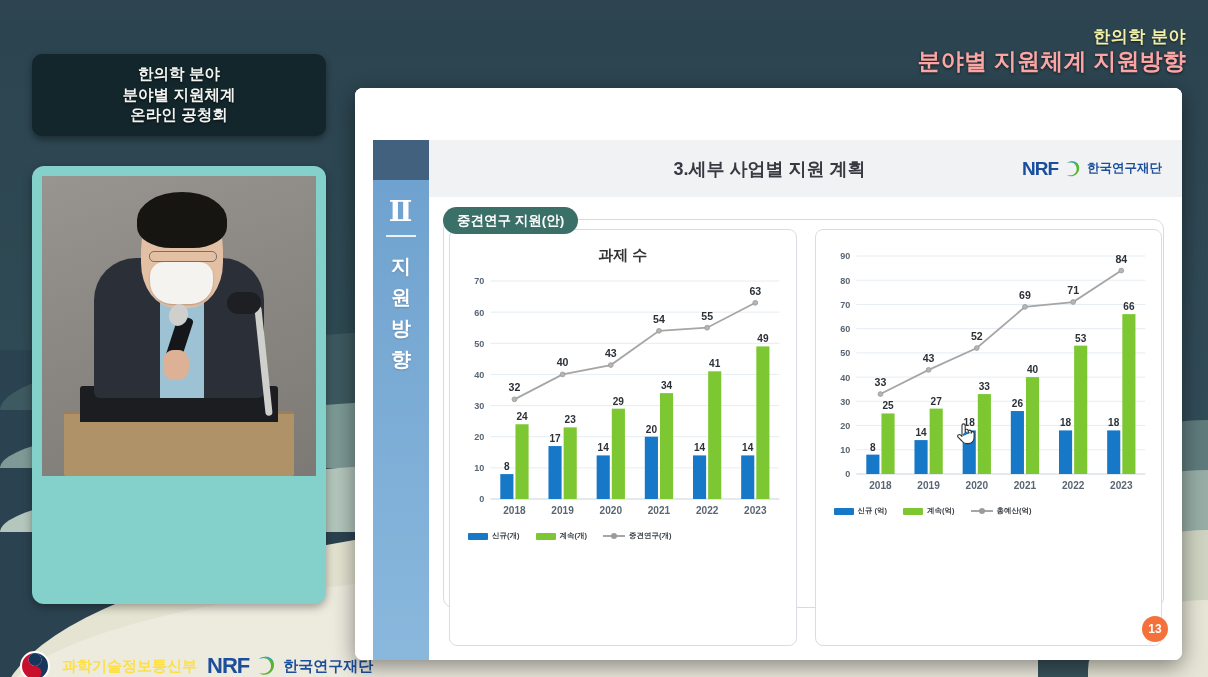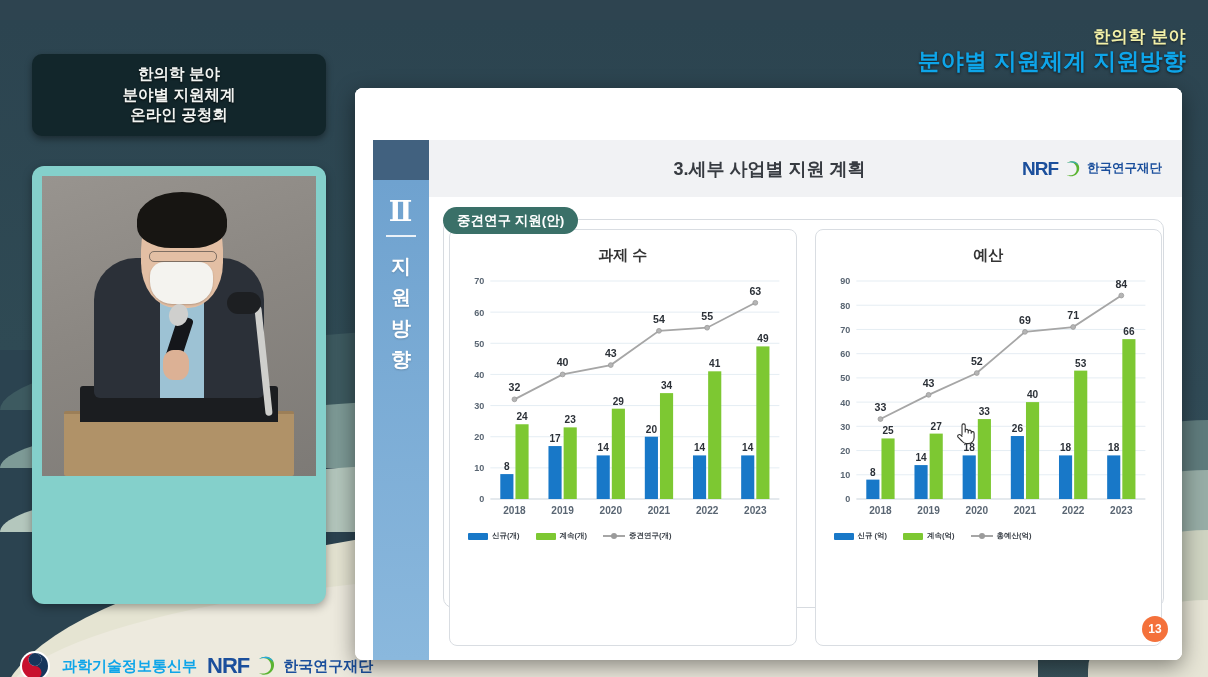--- a/index.html
+++ b/index.html
@@ -24,21 +24,21 @@
   .rb{position:absolute;right:0;width:100%;}
   .rb1{top:0;height:60px;background:#5f7b7c;border-top-left-radius:100% 80%;}
   .rb2{top:50px;height:70px;background:#97ada6;border-top-left-radius:100% 80%;}
   .rb3{top:110px;height:80px;background:#cfd4c2;border-top-left-radius:100% 80%;}
   .rb4{top:180px;height:100px;background:#e7e5d6;border-top-left-radius:100% 70%;}
 
   
   .hdr{position:absolute;right:22px;top:6px;text-align:right;z-index:30;}
   .hdr .sub{font-size:17px;font-weight:700;color:#f2f0a8;letter-spacing:.5px;
             text-shadow:0 1px 2px rgba(0,0,0,.6);line-height:1.25;}
-  .hdr .main{font-size:23px;font-weight:800;color:#0ea5e9;letter-spacing:.2px;
+  .hdr .main{font-size:23px;font-weight:800;color:#fca5a5;letter-spacing:.2px;
             text-shadow:0 1px 3px rgba(0,0,0,.65);line-height:1.25;}
 
   
   .title-card{position:absolute;left:32px;top:34px;width:294px;height:82px;
     background:#12262b;border-radius:10px;display:flex;flex-direction:column;
     align-items:center;justify-content:center;box-shadow:0 3px 7px rgba(0,0,0,.4);z-index:20;}
   .title-card div{color:#f2f4f2;font-size:15.5px;font-weight:700;line-height:1.33;
     text-shadow:0 1px 2px rgba(0,0,0,.8);}
 
   
@@ -70,21 +70,21 @@
     border-radius:4px;transform:rotate(-6deg);}
   .ph-stand-top{position:absolute;right:20%;bottom:162px;width:34px;height:22px;background:#1d1f22;border-radius:12px;}
   .pres-name{position:absolute;left:0;right:0;top:318px;text-align:center;font-size:20px;font-weight:800;
     color:#2f6f84;text-shadow:0 1px 2px rgba(255,255,255,.45);}
   .pres-role{position:absolute;left:0;right:0;top:352px;text-align:center;font-size:15.5px;
     font-weight:700;color:#1d2b33;line-height:1.5;}
 
   
   .logos{position:absolute;left:18px;bottom:14px;display:flex;align-items:center;gap:10px;z-index:20;}
   .logo-taegeuk{width:34px;height:34px;position:relative;}
-  .logo-txt{font-size:15px;font-weight:700;color:#0ea5e9;}
+  .logo-txt{font-size:15px;font-weight:700;color:#fde047;}
   .nrf-wrap{display:flex;align-items:center;gap:7px;}
   .nrf-mark{font-size:22px;font-weight:800;color:#1b4f9c;letter-spacing:-1px;position:relative;}
   .nrf-name{font-size:15px;font-weight:700;color:#1b4f9c;}
 
   
   .slide{position:absolute;left:355px;top:68px;width:827px;height:572px;background:#fff;
     border-radius:8px;box-shadow:0 6px 22px rgba(0,0,0,.45);overflow:hidden;z-index:25;}
   .slide-inner{position:absolute;left:0;top:0;right:0;bottom:0;background:#fff;}
 
   .sd-top{position:absolute;left:0;top:0;width:100%;height:52px;background:#fff;}
@@ -311,21 +311,20 @@
                 <span>계속(개)</span>
               </span>
               <span class="lg">
                 <span class="sw-line"></span>
                 <span>중견연구(개)</span>
               </span>
             </div>
           </div>
 
           <div class="chart-card">
-            <div class="chart-title">예산</div>
             <div class="plot">
               <svg id="svg-chart-1" width="100%" height="100%" viewBox="0 0 330 262" preserveAspectRatio="none">
                   <text x="28" y="235.5" text-anchor="end" font-size="9" fill="#5a6673" font-weight="600">0</text>
                   <line x1="34" y1="207.77777777777777" x2="320" y2="207.77777777777777" stroke="#dfe8f0" stroke-width="0.8"></line>
                   <text x="28" y="211.27777777777777" text-anchor="end" font-size="9" fill="#5a6673" font-weight="600">10</text>
                   <line x1="34" y1="183.55555555555554" x2="320" y2="183.55555555555554" stroke="#dfe8f0" stroke-width="0.8"></line>
                   <text x="28" y="187.05555555555554" text-anchor="end" font-size="9" fill="#5a6673" font-weight="600">20</text>
                   <line x1="34" y1="159.33333333333334" x2="320" y2="159.33333333333334" stroke="#dfe8f0" stroke-width="0.8"></line>
                   <text x="28" y="162.83333333333334" text-anchor="end" font-size="9" fill="#5a6673" font-weight="600">30</text>
                   <line x1="34" y1="135.11111111111111" x2="320" y2="135.11111111111111" stroke="#dfe8f0" stroke-width="0.8"></line>

